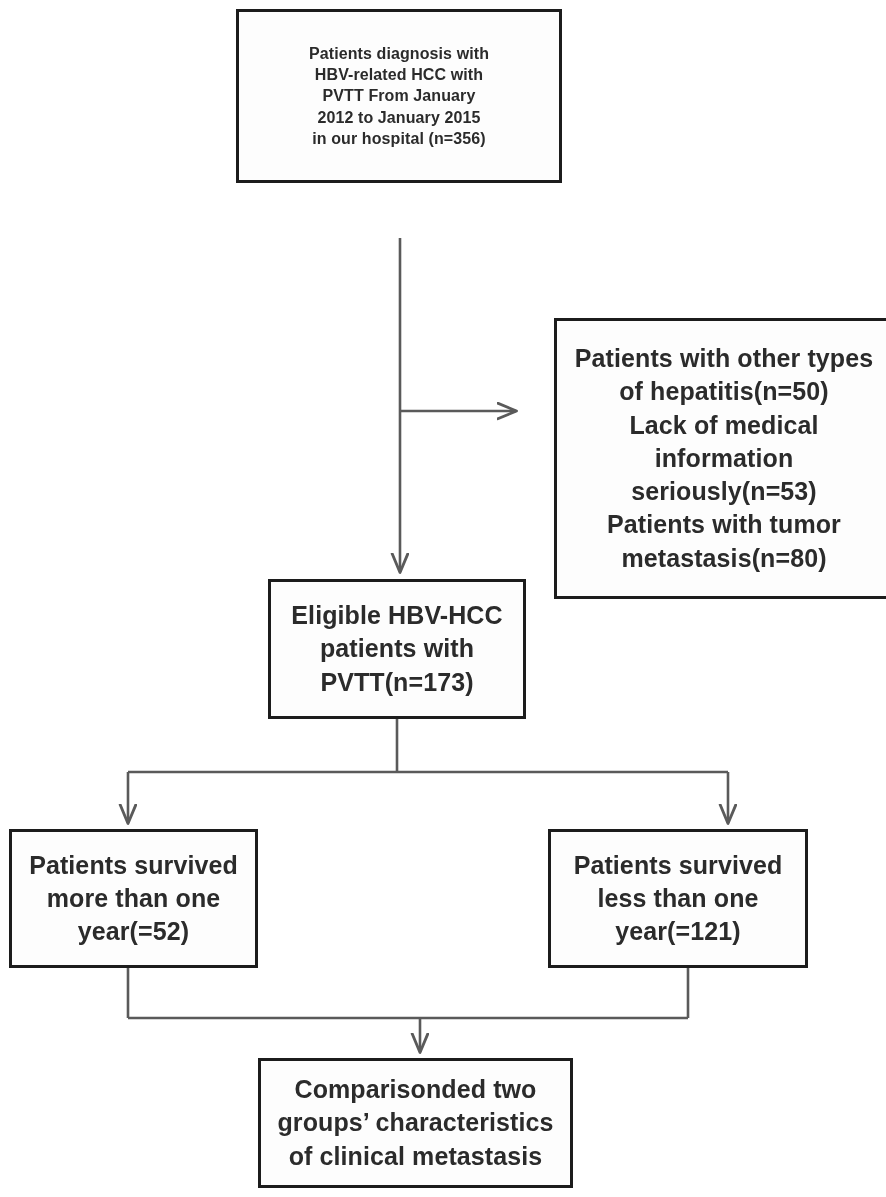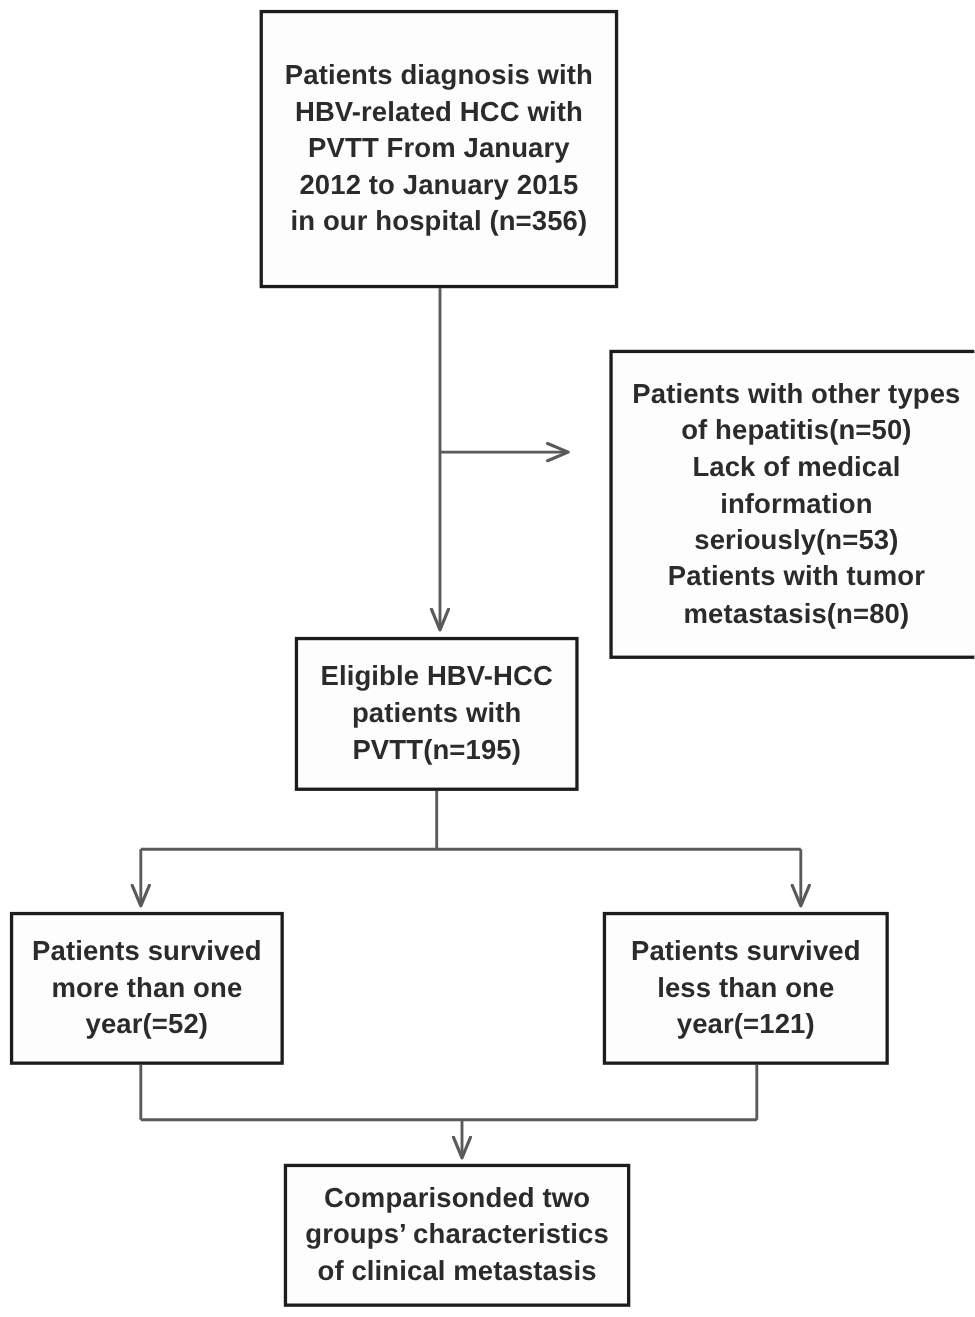--- a/index.html
+++ b/index.html
@@ -36,21 +36,21 @@
     justify-content: center;
     text-align: center;
     color: #2b2b2b;
     font-weight: 700;
     line-height: 1.33;
     letter-spacing: 0.1px;
     white-space: pre-line;
     padding: 4px 8px;
   }
   
-  #node-source     { left: 236px; top: 9px;    width: 326px; height: 253px; font-size: 25px; }
+  #node-source     { left: 236px; top: 9px;    width: 326px; height: 174px; font-size: 16px; }
   #node-excluded   { left: 554px; top: 270px;  width: 340px; height: 281px; font-size: 25px; margin-top: 48px; }
   #node-eligible   { left: 268px; top: 579px;  width: 258px; height: 140px; font-size: 25px; }
   #node-survived-more { left: 9px;   top: 829px;  width: 249px; height: 139px; font-size: 25px; }
   #node-survived-less { left: 548px; top: 829px;  width: 260px; height: 139px; font-size: 25px; }
   #node-comparison { left: 258px; top: 1058px; width: 315px; height: 130px; font-size: 25px; }
 </style>
 </head>
 <body>
 
 <div id="canvas">
@@ -92,21 +92,21 @@
   <div class="node" id="node-excluded">Patients with other types
 of hepatitis(n=50)
 Lack of medical
 information
 seriously(n=53)
 Patients with tumor
 metastasis(n=80)</div>
 
   <div class="node" id="node-eligible">Eligible HBV-HCC
 patients with
-PVTT(n=195)</div>
+PVTT(n=173)</div>
 
   <div class="node" id="node-survived-more">Patients survived
 more than one
 year(=52)</div>
 
   <div class="node" id="node-survived-less">Patients survived
 less  than one
 year(=121)</div>
 
   <div class="node" id="node-comparison">Comparisonded  two

